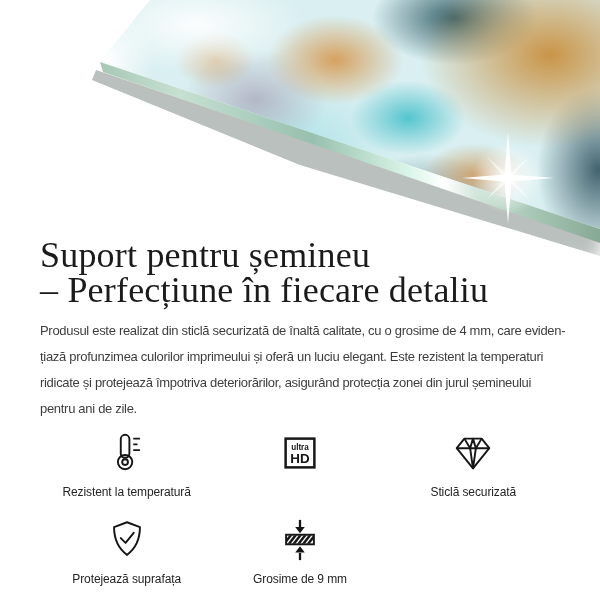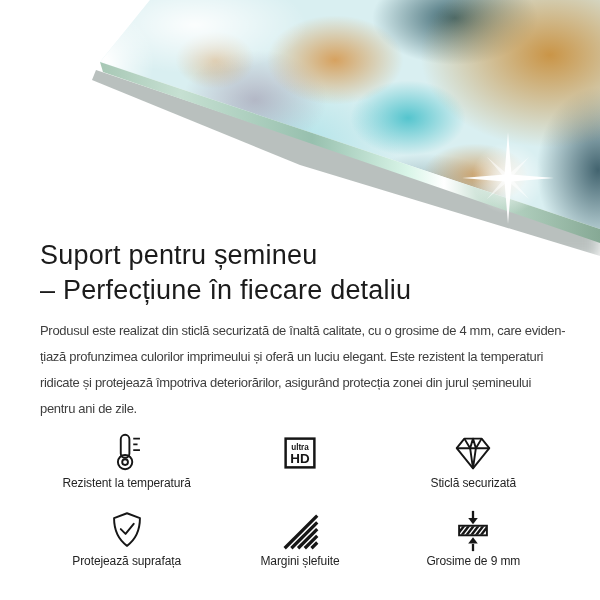--- a/index.html
+++ b/index.html
@@ -29,31 +29,31 @@
       radial-gradient(ellipse 80px 52px at 408px 118px, rgba(70,192,202,.9), rgba(70,192,202,0) 72%),
       radial-gradient(ellipse 140px 85px at 295px 145px, rgba(148,219,227,.6), rgba(148,219,227,0) 75%);}
   .panel-edge{position:absolute;left:0;top:0;width:600px;height:250px;
     clip-path:polygon(100px 62px,600px 229px,600px 243px,103px 72px);
     background:linear-gradient(to right,#5f8270 0%,#9dbfab 12%,#c6e0d2 30%,#97c0ae 52%,
                #d9f5e8 68%,#ffffff 74%,#bcd9c9 82%,#86a995 100%);}
   .sparkle{position:absolute;left:448px;top:118px;width:120px;height:120px;}
 
   
   .content{position:relative;padding:0 40px;}
-  h1.title{margin:4px 0 0;font-family:Liberation Sans, sans-serif;font-weight:400;
-    font-size:27px;line-height:35px;letter-spacing:.2px;color:#1b1b1b;white-space:pre-line;}
+  h1.title{margin:4px 0 0;font-family:Liberation Serif, serif;font-weight:400;
+    font-size:36px;line-height:35px;letter-spacing:.2px;color:#1b1b1b;white-space:pre-line;}
   p.desc{margin:10px 0 8px;font-size:13px;line-height:26px;letter-spacing:-.3px;
     color:#3e3e3e;white-space:pre;}
 
   
   .features{margin-top:8px;display:grid;grid-template-columns:repeat(3,1fr);row-gap:18px;}
   .feature{display:flex;flex-direction:column;align-items:center;}
   .icon-box{height:46px;display:flex;align-items:center;justify-content:center;}
   .icon-box svg{display:block;}
-  .flabel{font-size:12px;letter-spacing:-.1px;color:#242424;text-align:center;}
+  .flabel{margin-top:9px;font-size:12px;letter-spacing:-.1px;color:#242424;text-align:center;}
   .ico{stroke:#161616;fill:none;stroke-width:2;}
 </style>
 </head>
 <body>
 
 <div class="canvas">
 
   <div class="hero">
     <div class="panel-shadow"></div>
     <div class="panel-art"></div>
@@ -118,34 +118,20 @@
       <div class="feature">
         <div class="icon-box">
           <svg width="46" height="46" viewBox="0 0 48 48" class="ico">
             <path d="M24 5.5 L37.5 10.5 C37.5 23 33.5 32.5 24 39.5 C14.5 32.5 10.5 23 10.5 10.5 Z" stroke-linejoin="round"></path>
             <path d="M17.5 22 L22.5 27 L31 16.5" stroke-linecap="round" stroke-linejoin="round"></path>
           </svg>
         </div>
         <div class="flabel">Protejează suprafața</div>
       </div>
 
-      <div class="feature">
-        <div class="icon-box">
-          <svg width="46" height="46" viewBox="0 0 48 48">
-            <g stroke="#161616" stroke-width="3.4" fill="none">
-              <line x1="8" y1="42" x2="42" y2="8"></line>
-              <line x1="15" y1="42" x2="42" y2="15"></line>
-              <line x1="22" y1="42" x2="42" y2="22"></line>
-              <line x1="29" y1="42" x2="42" y2="29"></line>
-              <line x1="36" y1="42" x2="42" y2="36"></line>
-            </g>
-          </svg>
-        </div>
-        <div class="flabel">Margini șlefuite</div>
-      </div>
 
       <div class="feature">
         <div class="icon-box">
           <svg width="46" height="46" viewBox="0 0 48 48">
             <defs>
                 <clipPath id="barClip">
                   <rect x="10" y="19" width="28" height="9"></rect>
                 </clipPath>
               </defs>
             <g clip-path="url(#barClip)" stroke="#161616" stroke-width="2.6">

